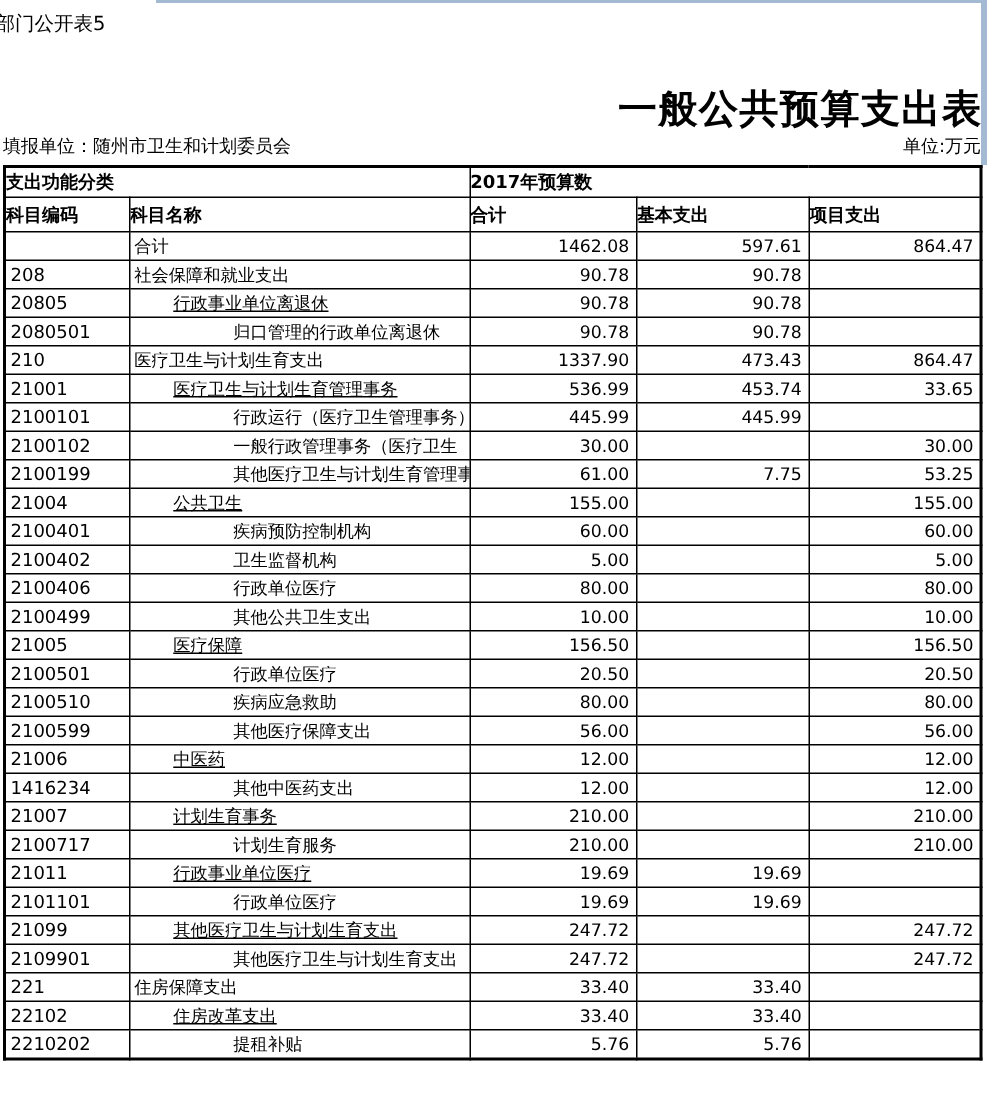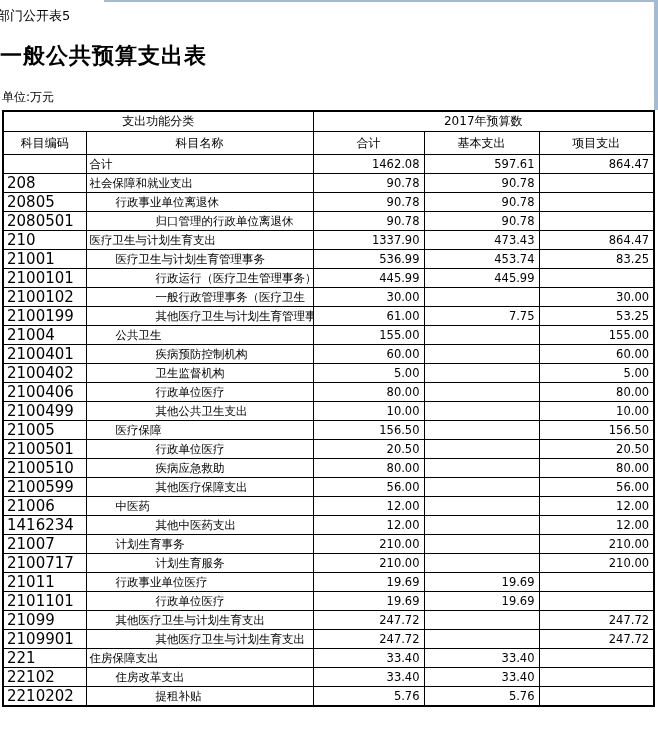--- a/index.html
+++ b/index.html
@@ -17,69 +17,70 @@
   }
   .right-edge-strip {
     position: absolute; top: 0; right: 0; width: 4px; height: 110px;
     background: #a4bad2;
   }
   .doc-label {
     position: absolute; top: 7px; left: -3px;
     font-size: 13px; white-space: nowrap;
   }
   .page-title {
-    position: absolute; top: 41px; left: 0; width: 655px;
-    margin: 0; text-align: left;
-    font-size: 22px; font-weight: 700; letter-spacing: 1px;
+    position: absolute; top: 55px; left: 0; width: 655px;
+    margin: 0; text-align: right;
+    font-size: 26px; font-weight: 700; letter-spacing: 1px;
   }
   .meta-row {
     position: absolute; top: 89px; left: 2px; width: 652px;
     display: flex; justify-content: space-between;
     font-size: 12px;
   }
   table.budget-table {
     position: absolute; top: 110px; left: 2px;
     width: 651px; table-layout: fixed;
     border-collapse: collapse;
     border: 2px solid #000;
     font-size: 12px;
   }
   .budget-table th, .budget-table td {
     border: 1px solid #000;
     padding: 0;
     overflow: hidden;
   }
   .budget-table thead th {
-    font-weight: 400; text-align: center; vertical-align: middle;
+    font-weight: 700; text-align: left; vertical-align: middle;
   }
   tr.group-row th { height: 19px; }
   tr.col-row th { height: 22px; }
   .budget-table tbody td { height: 18px; vertical-align: middle; }
-  td.code { padding-left: 3px; font-size: 15px; }
+  td.code { padding-left: 3px; font-size: 12px; }
   td.num { text-align: right; padding-right: 4px; font-size: 11.5px; }
   td.name .nm {
     height: 17px; overflow: hidden;
     line-height: 16px; white-space: nowrap; font-size: 11.5px;
   }
   td.name .nm.wrap { white-space: normal; word-break: break-all; }
   .nm.ind0 { padding-left: 3px; }
-  .nm.ind1 { padding-left: 29px; }
+  .nm.ind1 { padding-left: 29px; text-decoration: underline; }
   .nm.ind2 { padding-left: 69px; }
 </style>
 </head>
 <body>
 
 <div class="top-edge-line"></div>
 <div class="right-edge-strip"></div>
 
 <div class="doc-label">部门公开表5</div>
 
 <h1 class="page-title">一般公共预算支出表</h1>
 
 <div class="meta-row">
+  <span>填报单位：随州市卫生和计划委员会</span>
   <span>单位:万元</span>
 </div>
 
 <table class="budget-table">
   <colgroup>
     <col style="width:83px">
       <col style="width:227px">
       <col style="width:111px">
       <col style="width:115px">
       <col style="width:115px">
@@ -143,21 +144,21 @@
         <td class="num">473.43</td>
         <td class="num">864.47</td>
       </tr>
       <tr>
         <td class="code">21001</td>
         <td class="name">
           <div class="nm ind1">医疗卫生与计划生育管理事务</div>
         </td>
         <td class="num">536.99</td>
         <td class="num">453.74</td>
-        <td class="num">83.25</td>
+        <td class="num">33.65</td>
       </tr>
       <tr>
         <td class="code">2100101</td>
         <td class="name">
           <div class="nm ind2">行政运行（医疗卫生管理事务）</div>
         </td>
         <td class="num">445.99</td>
         <td class="num">445.99</td>
         <td class="num"></td>
       </tr>

